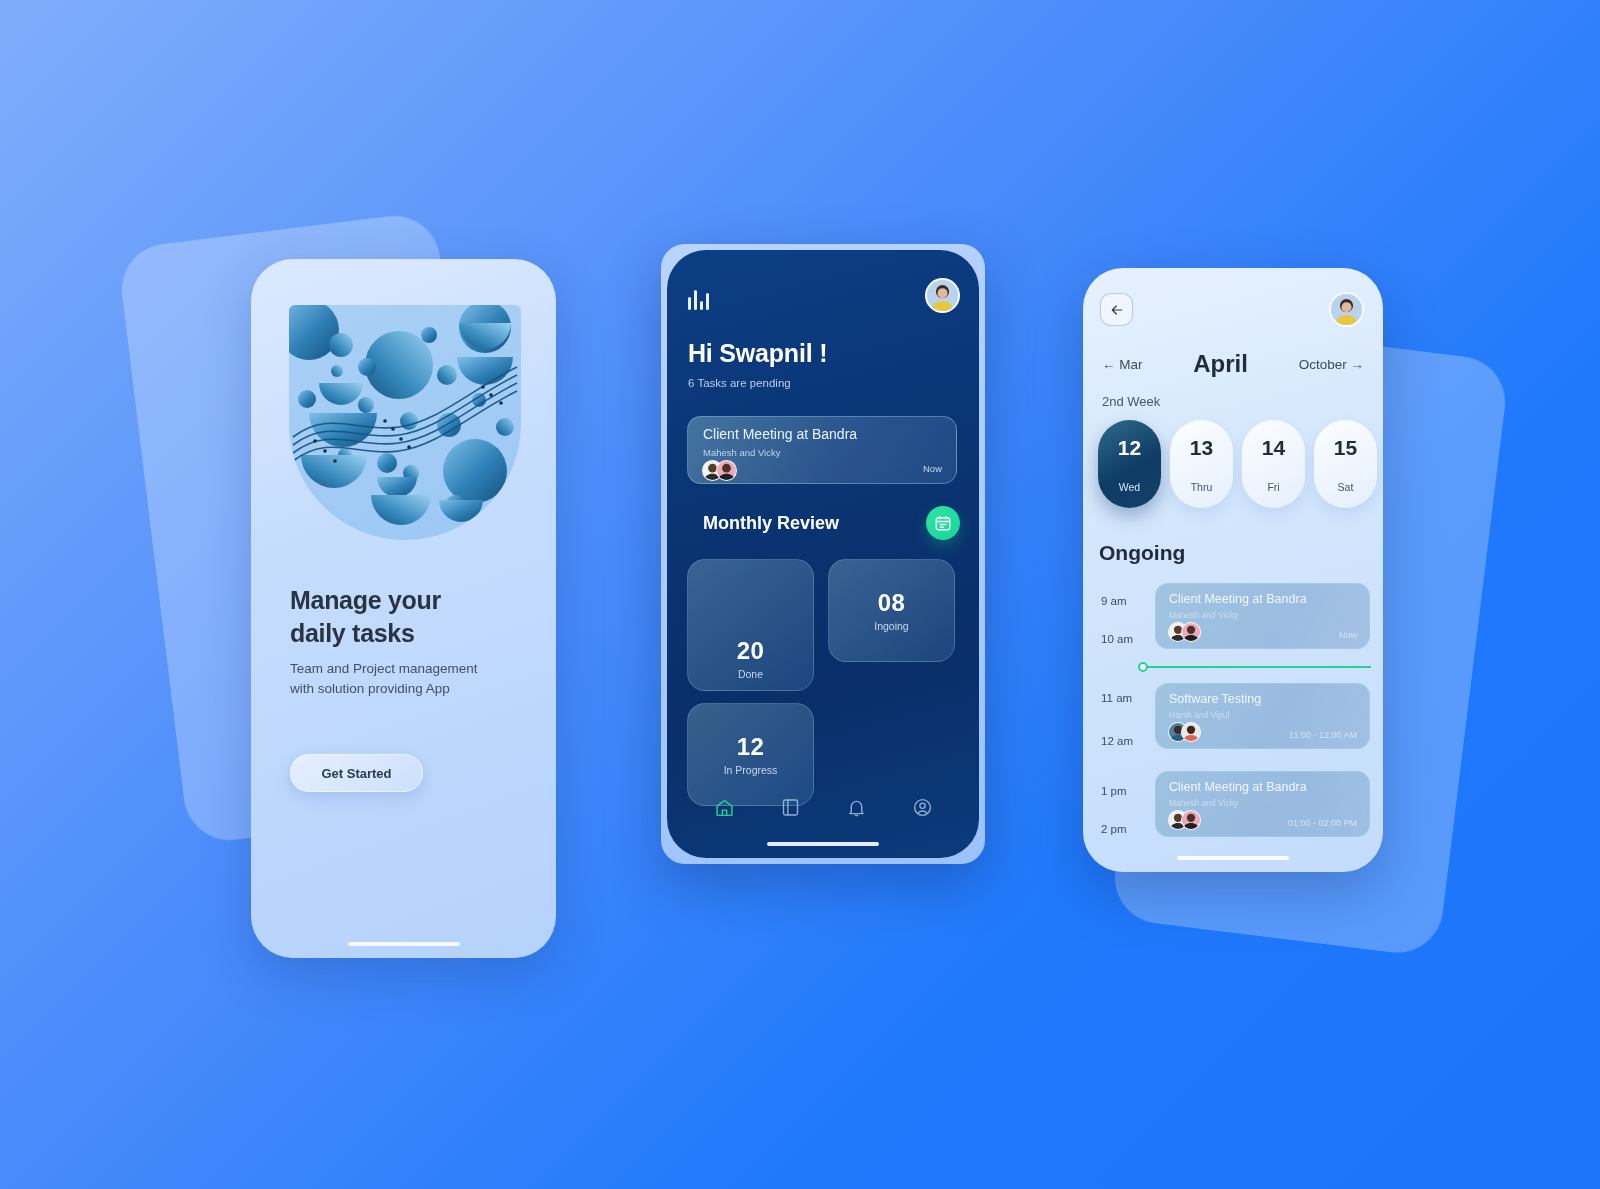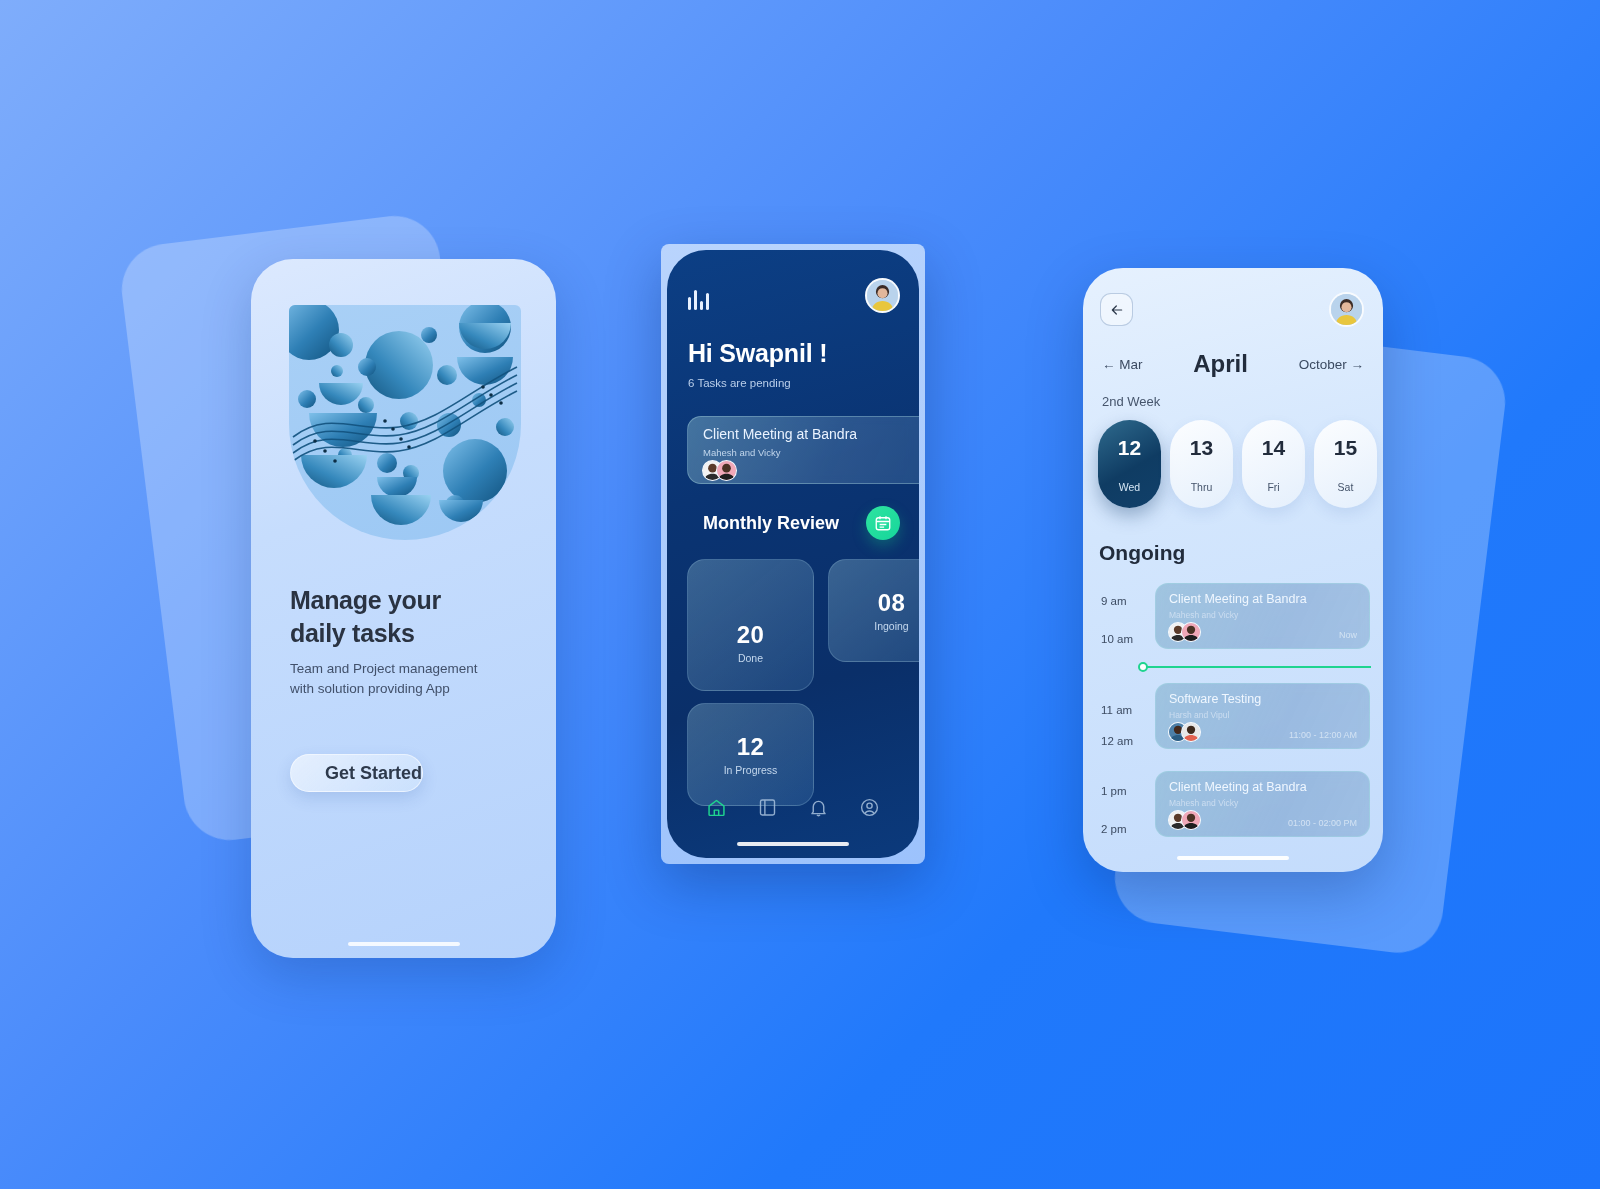--- a/index.html
+++ b/index.html
@@ -63,36 +63,36 @@
     width: 215px;
     font-size: 13.5px; line-height: 1.45; color: #41506A;
   }
   .get-started {
     position: absolute; left: 39px; top: 495px;
     width: 133px; height: 38px;
     border-radius: 19px;
     background: linear-gradient(140deg, rgba(255,255,255,0.60), rgba(219,236,255,0.45));
     border: 1px solid rgba(255,255,255,0.55);
     box-shadow: 0 6px 16px rgba(40,80,160,0.16);
-    display: flex; align-items: center; justify-content: flex-end;
-    font-size: 18px; font-weight: 600; color: #2E3A4C;
+    display: flex; align-items: center; justify-content: center;
+    font-size: 13px; font-weight: 600; color: #2E3A4C;
     cursor: pointer;
   }
   .home-bar {
     position: absolute; bottom: 12px; left: 50%;
     transform: translateX(-50%);
     width: 112px; height: 4px; border-radius: 3px;
     background: rgba(255,255,255,0.85);
   }
 
   
   #phone-home-wrap {
     position: absolute; left: 661px; top: 244px;
-    width: 264px; height: 620px;
-    border-radius: 8px;
+    width: 324px; height: 620px;
+    border-radius: 24px;
     background: linear-gradient(160deg,#B9D4FD,#9CC2FC);
     padding: 6px;
     box-shadow: 0 20px 55px rgba(8,30,90,0.30);
   }
   #phone-home {
     position: relative; width: 100%; height: 100%;
     border-radius: 39px; overflow: hidden;
     background: linear-gradient(165deg,#0C3F85 0%, #0A3473 38%, #0A2F69 70%, #0B3A7C 100%);
   }
   .logo-bars { position: absolute; left: 21px; top: 38px; display: flex; align-items: flex-end; gap: 3px; height: 22px; }
@@ -142,21 +142,21 @@
   }
   .stat {
     position: absolute;
     border-radius: 18px;
     background: linear-gradient(140deg, rgba(150,195,215,0.34), rgba(95,150,200,0.22));
     border: 1px solid rgba(175,215,230,0.22);
     display: flex; flex-direction: column; align-items: center; justify-content: center;
   }
   .stat .num { font-size: 24px; font-weight: 700; color: #FFFFFF; letter-spacing: 0.3px; }
   .stat .lbl { margin-top: 3px; font-size: 10.5px; color: #C4D8EE; }
-  #stat-done      { left: 20px;  top: 309px; width: 127px; height: 132px; justify-content: flex-end; padding-bottom: 26px; }
+  #stat-done      { left: 20px;  top: 309px; width: 127px; height: 132px; justify-content: flex-end; padding-bottom: 10px; }
   #stat-ingoing   { left: 161px; top: 309px; width: 127px; height: 103px; }
   #stat-progress  { left: 20px;  top: 453px; width: 127px; height: 103px; padding-bottom: 0; }
   #stat-waiting   { left: 161px; top: 424px; width: 127px; height: 132px; }
 
   .nav-bar {
     position: absolute; left: 0; right: 0; bottom: 36px;
     display: flex; align-items: center; justify-content: space-around;
     padding: 0 24px;
   }
   .nav-item { cursor: pointer; opacity: 0.85; }
@@ -471,21 +471,21 @@
       <span class="d">15</span>
       <span class="w">Sat</span>
     </div>
   </div>
 
   <div class="ongoing-head">Ongoing</div>
 
   <div class="slot">
     <span class="hr" style="left:18px; top:327px;">9 am</span>
     <span class="hr" style="left:18px; top:365px;">10 am</span>
-    <span class="hr" style="left:18px; top:436px;">11 am</span>
+    <span class="hr" style="left:18px; top:424px;">11 am</span>
     <span class="hr" style="left:18px; top:467px;">12 am</span>
     <span class="hr" style="left:18px; top:517px;">1 pm</span>
     <span class="hr" style="left:18px; top:555px;">2 pm</span>
   </div>
 
   <div class="ev-card" style="top:315px; height:66px;">
     <div class="ev-title">Client Meeting at Bandra</div>
     <div class="ev-sub">Mahesh and Vicky</div>
     <div class="ev-avs">
       <div class="avatar">

